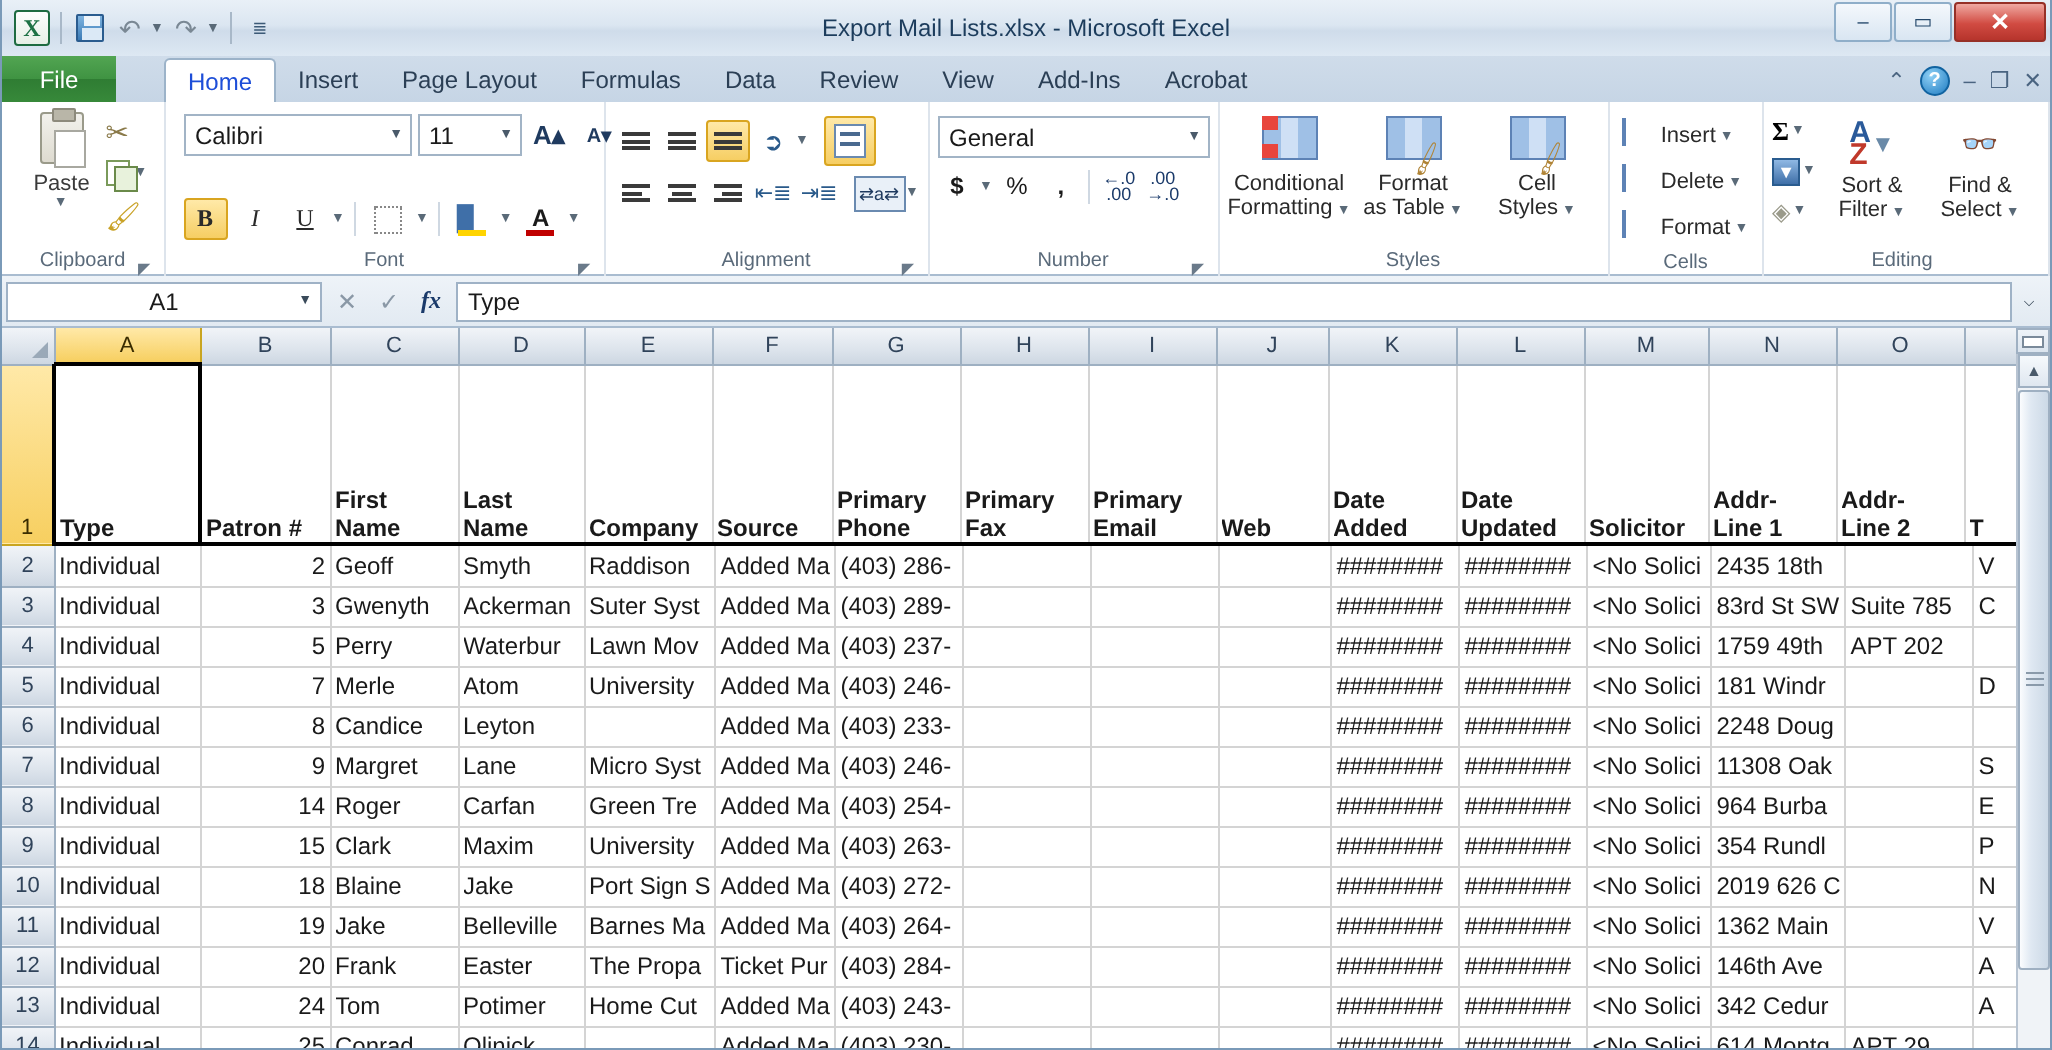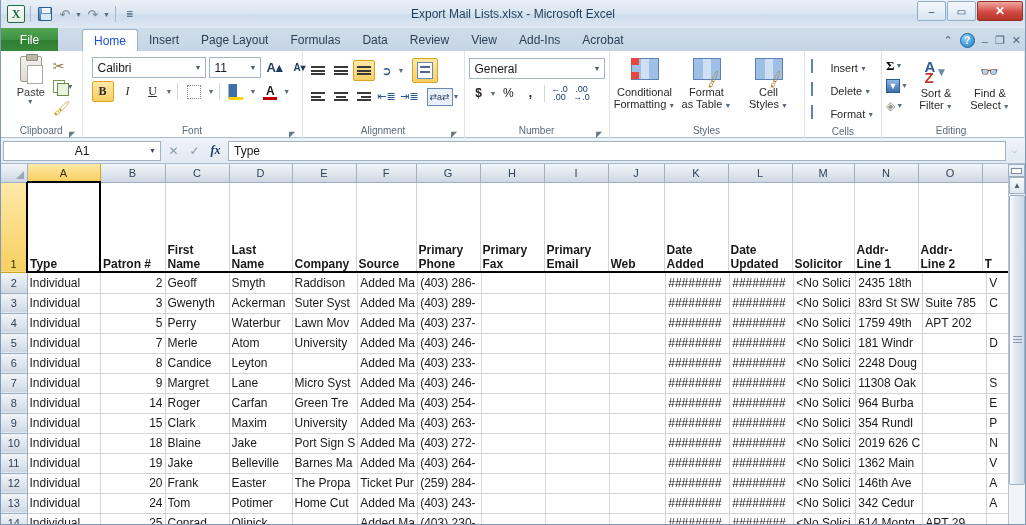--- a/index.html
+++ b/index.html
@@ -134,21 +134,21 @@
   .clip-right{display:flex;flex-direction:column;gap:2px;padding-top:2px;}
   .mini-row{display:flex;align-items:center;height:19px;}
   .scissors{font-size:14px;color:#8a7a4a;}
   .copy-ico{width:15px;height:14px;position:relative;}
   .copy-ico:before{content:"";position:absolute;left:0;top:0;width:10px;height:11px;background:#fff;border:1px solid #7a9a5a;}
   .copy-ico:after{content:"";position:absolute;left:4px;top:3px;width:10px;height:11px;background:#e8f2dc;border:1px solid #6a8a4a;}
   .brush{font-size:14px;color:#c9a227;}
 
   
   .font-group{width:220px;}
-  .fg-rows{display:flex;flex-direction:column;gap:3px;padding-top:3px;padding-left:18px;}
+  .fg-rows{display:flex;flex-direction:column;gap:21px;padding-top:3px;padding-left:18px;}
   .fg-row{display:flex;align-items:center;gap:3px;}
   .combo{
     height:21px;border:1px solid #a2b4c6;background:#fff;
     display:flex;align-items:center;padding:0 3px 0 5px;font-size:12px;color:#1a1a1a;
   }
   .combo .cv{flex:1;}
   .combo .ca{font-size:7px;color:#4a5a6a;padding-left:4px;}
   .fontname{width:114px;}
   .fontsize{width:52px;}
   .sqbtn{
@@ -1268,21 +1268,21 @@
             <td class="cell" style="width: 63px;">
               <span class="clip">Easter</span>
             </td>
             <td class="cell" style="width: 64px;">
               <span class="clip">The Propa</span>
             </td>
             <td class="cell" style="width: 60px;">
               <span class="clip">Ticket Pur</span>
             </td>
             <td class="cell" style="width: 64px;">
-              <span class="clip">(259) 284-</span>
+              <span class="clip">(403) 284-</span>
             </td>
             <td class="cell" style="width: 64px;">
               <span class="clip"></span>
             </td>
             <td class="cell" style="width: 64px;">
               <span class="clip"></span>
             </td>
             <td class="cell" style="width: 56px;">
               <span class="clip"></span>
             </td>

